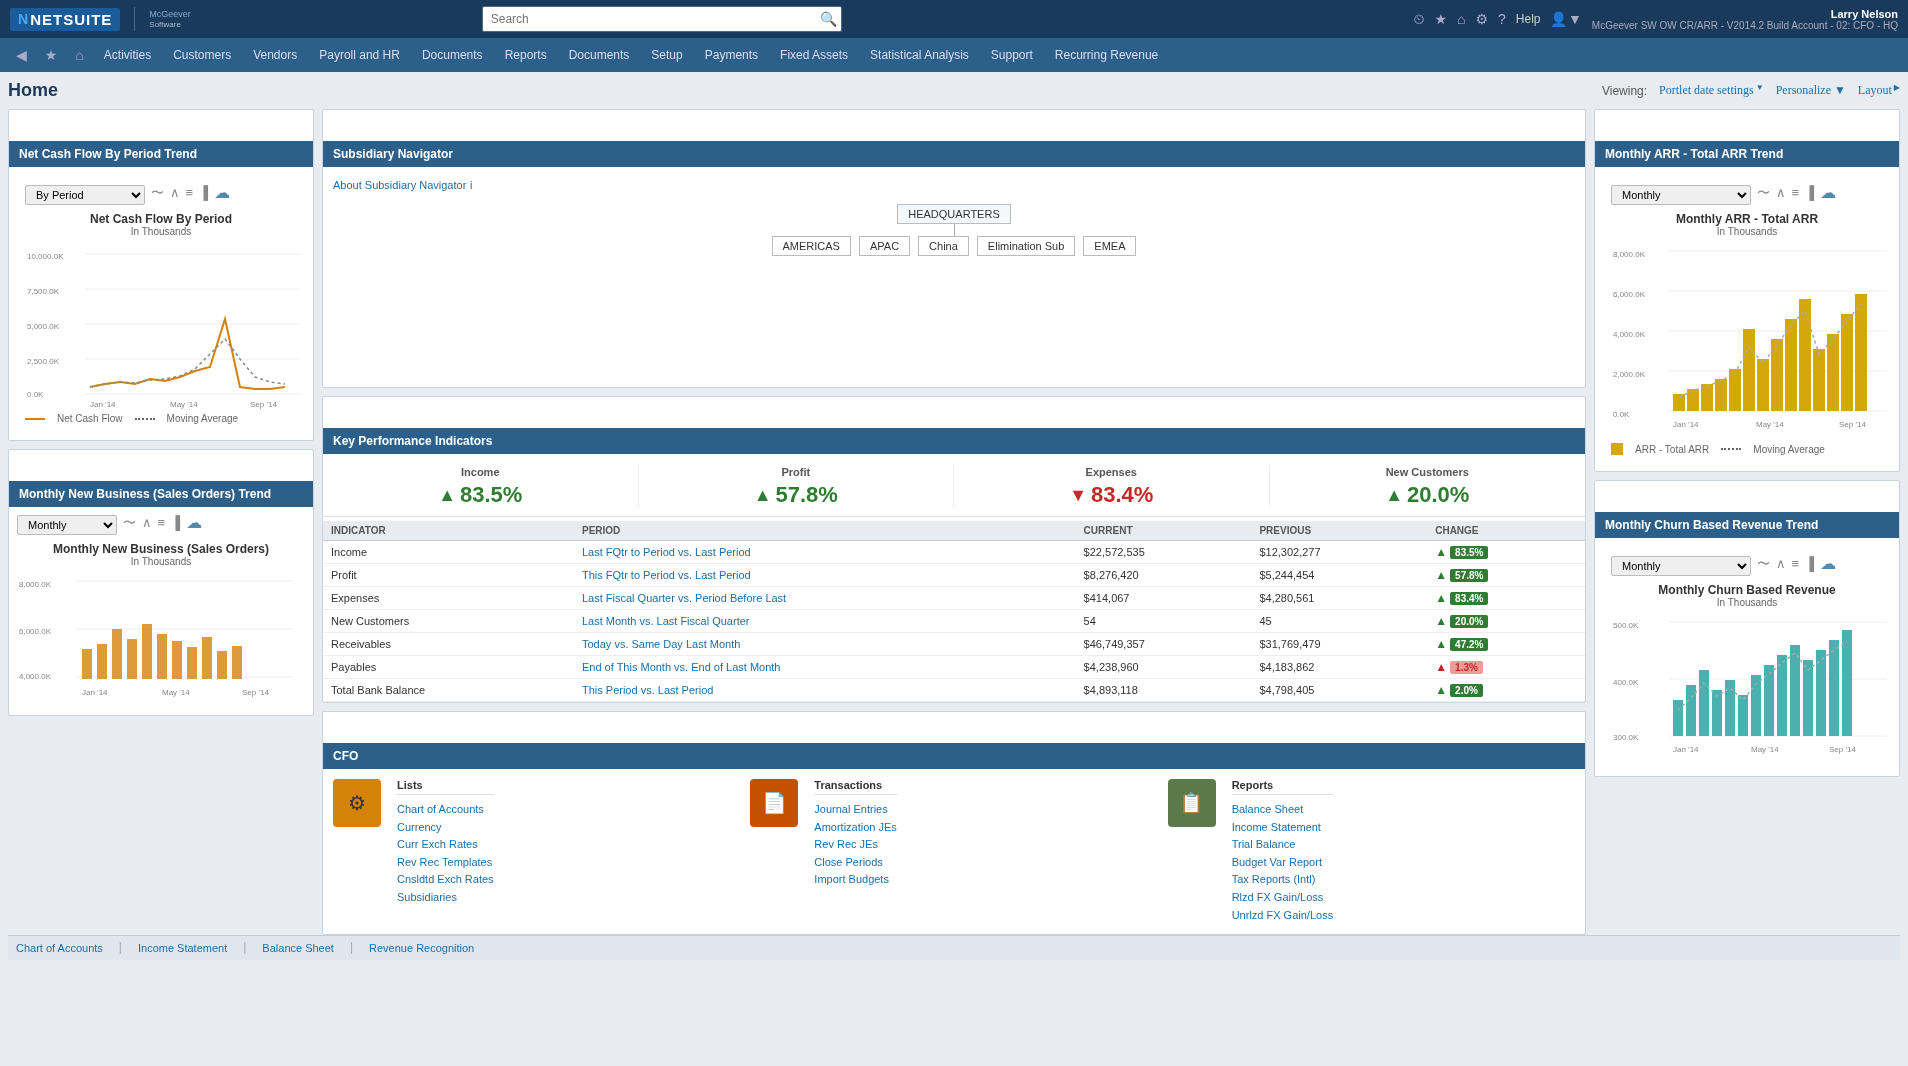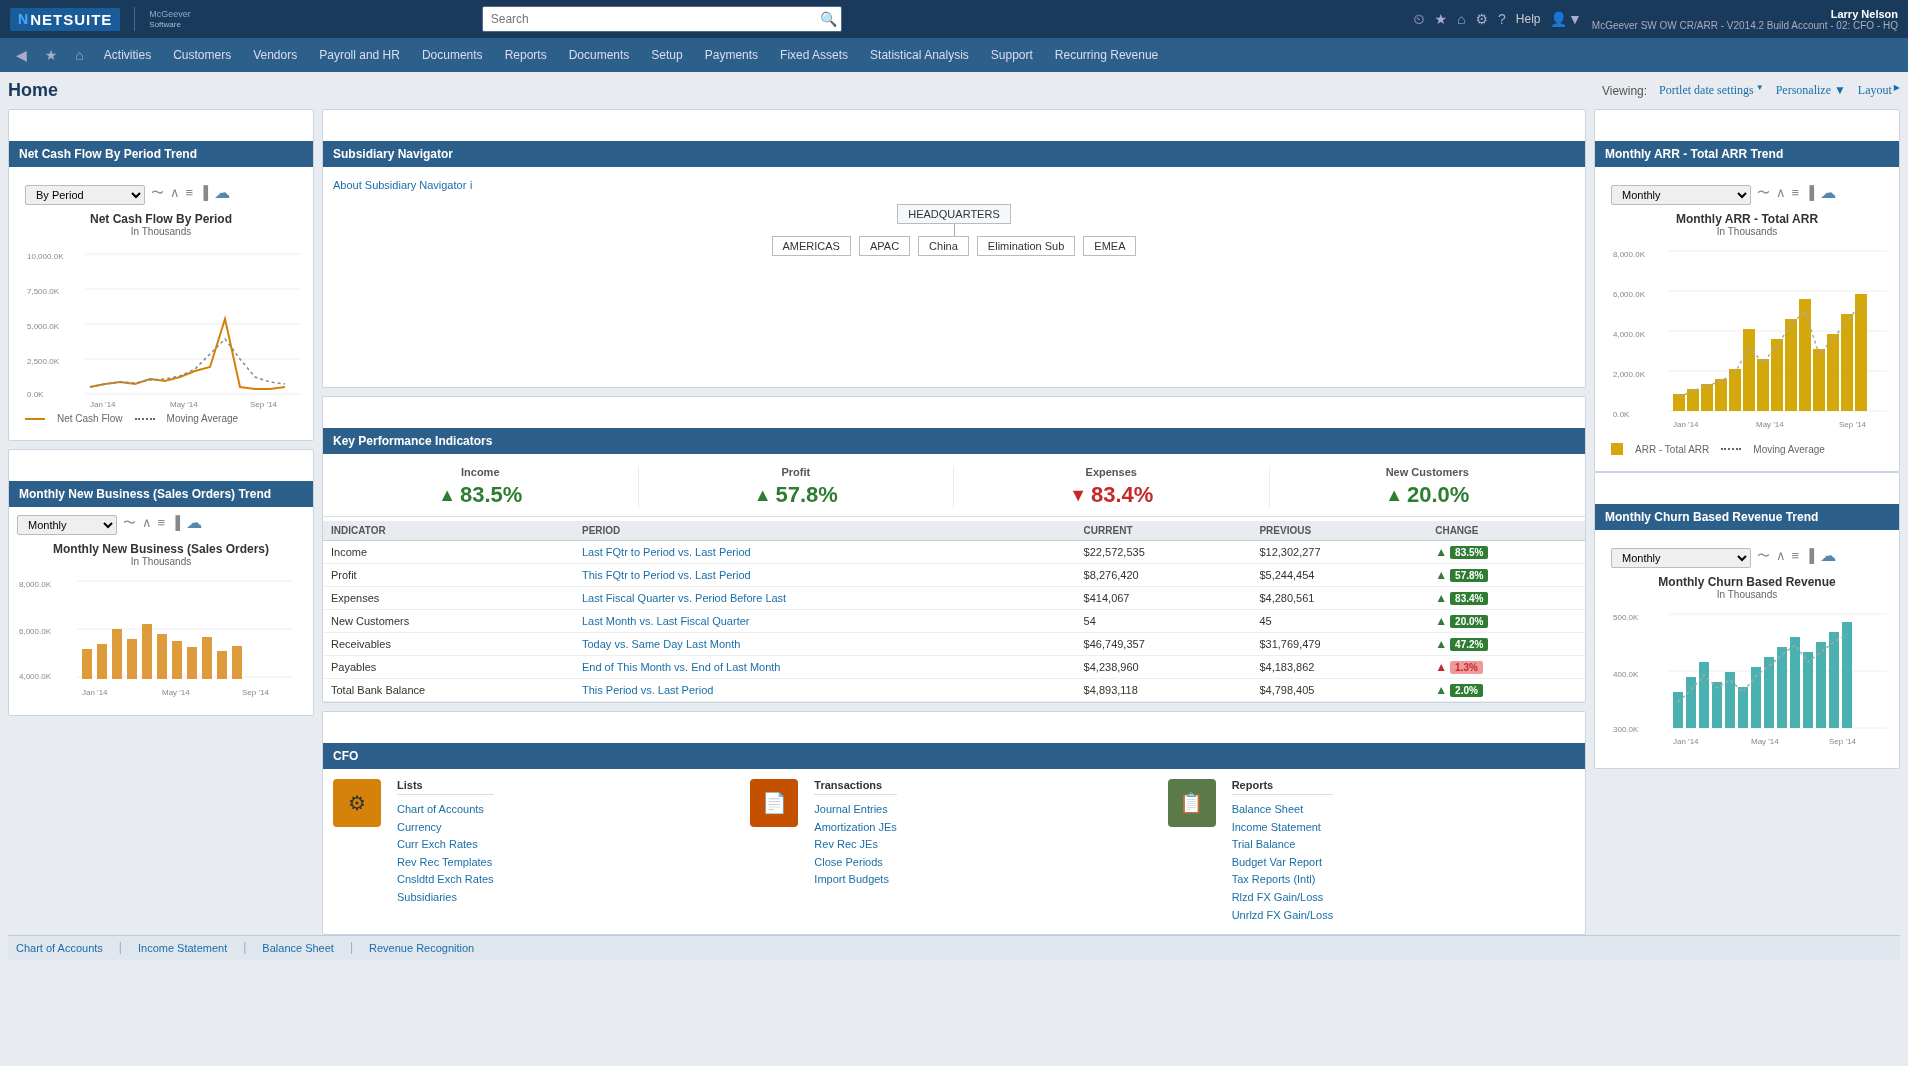--- a/index.html
+++ b/index.html
@@ -91,21 +91,21 @@
     .cfo-section h4 { font-size: 11px; font-weight: bold; color: #333; margin-bottom: 6px; border-bottom: 1px solid #ddd; padding-bottom: 3px; }
     .cfo-icon { width: 48px; height: 48px; border-radius: 4px; display: flex; align-items: center; justify-content: center; float: left; margin-right: 8px; font-size: 20px; }
     .cfo-icon-lists { background: #d4820a; }
     .cfo-icon-trans { background: #c45000; }
     .cfo-icon-reports { background: #5a7a4a; }
     .cfo-links { list-style: none; }
     .cfo-links li a { color: #1a6ea8; font-size: 11px; text-decoration: none; line-height: 1.6; }
     .cfo-section-content { overflow: hidden; }
 
     
-    .right-col { display: flex; flex-direction: column; }
+    .right-col { display: flex; flex-direction: column; gap: 8px; }
 
     
     .bottom-bar { display: flex; gap: 8px; margin-top: 0; padding: 4px 0; background: #e0e6ed; border-top: 1px solid #c0ccd8; }
     .bottom-link { color: #1a6ea8; font-size: 11px; text-decoration: none; padding: 2px 8px; }
     .bottom-divider { color: #aaa; }
 
     
     .dropdown-link { display: flex; align-items: flex-start; gap: 2px; color: #1a6ea8; font-size: 12px; cursor: pointer; text-decoration: none; font-family: Liberation Serif, serif; }
     .caret { font-size: 8px; color: #1a6ea8; }
 

